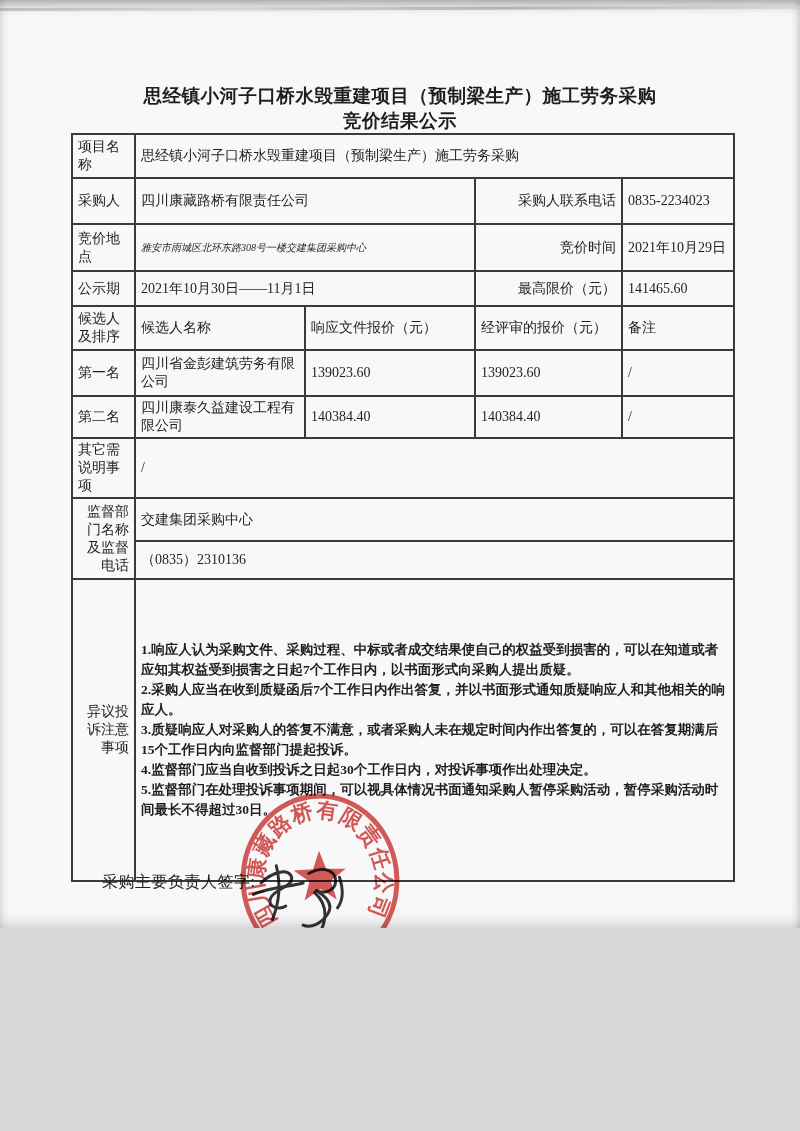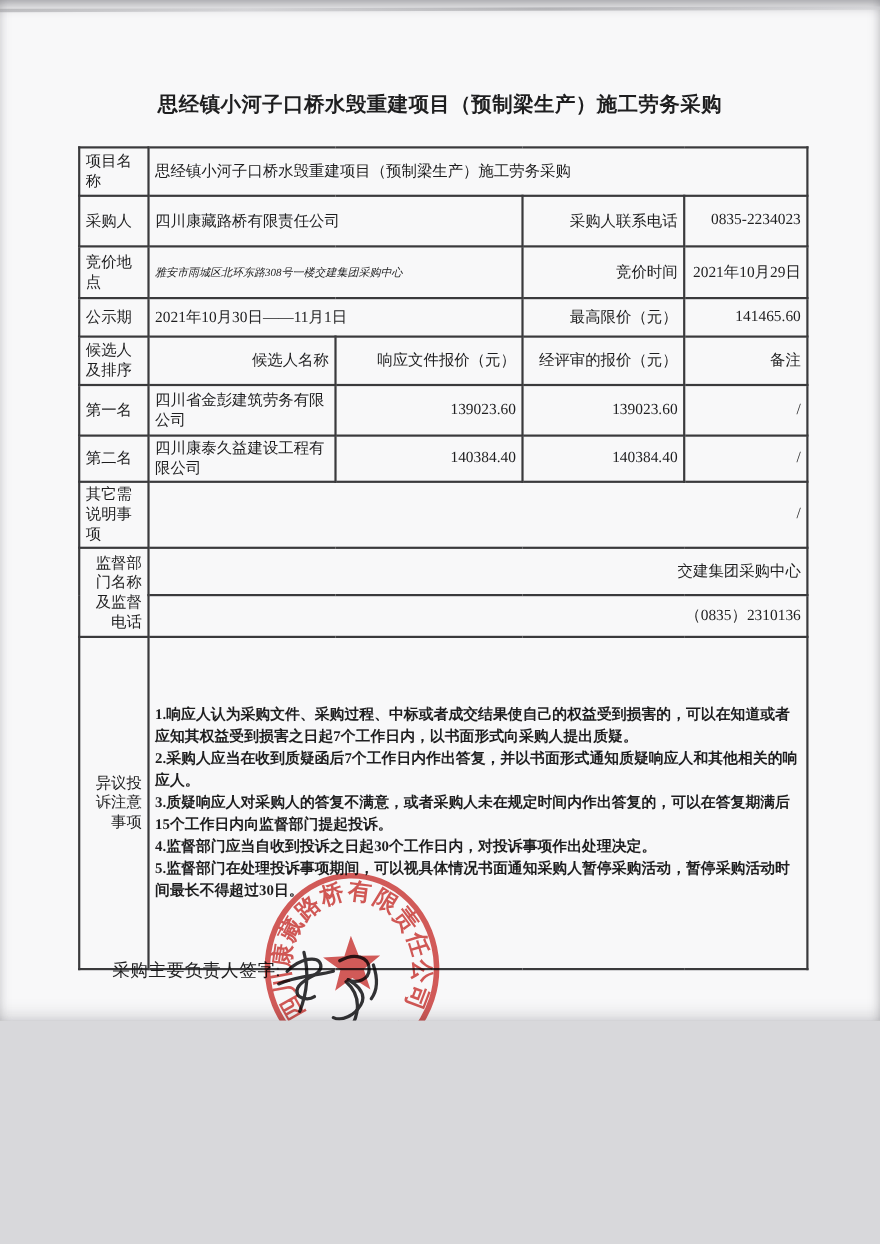--- a/index.html
+++ b/index.html
@@ -32,21 +32,21 @@
   table.result td{
     border:2px solid #3a3a3c;
     padding:2px 5px;
     vertical-align:middle;
     overflow:hidden;
   }
   td.lab{ text-align:left;padding:2px 3px 2px 4px; }
   td.lab-c{ text-align:right;padding:2px 2px; }
   td.val{ text-align:left;padding:2px 12px 2px 6px; }
   td.val-wide{ text-align:left;padding:2px 10px 2px 6px;font-size:10px;font-style:italic; }
-  td.c{ text-align:right; }
+  td.c{ text-align:left; }
   td.objection-cell{ vertical-align:middle;padding:6px 8px; }
   .objection-text{ font-size:13.5px;line-height:20px;text-align:left;font-weight:bold; }
   .sig-label{
     position:absolute;left:74px;top:872px;font-size:16px;letter-spacing:.5px;margin-left:28px;
   }
   .stamp{
     position:absolute;left:237px;top:791px;width:166px;height:178px;
     mix-blend-mode:multiply;opacity:.92;
     transform:rotate(-2deg);
   }
@@ -57,20 +57,21 @@
   }
 </style>
 </head>
 <body>
 
 <div class="scan">
   <div class="scan-edge-top"></div>
 
   <div class="doc-title">
     <div>思经镇小河子口桥水毁重建项目（预制梁生产）施工劳务采购</div>
+    <div>竞价结果公示</div>
   </div>
 
   <table class="result">
     <colgroup>
       <col style="width:63px">
         <col style="width:170px">
         <col style="width:170px">
         <col style="width:147px">
         <col style="width:112px">
     </colgroup>

